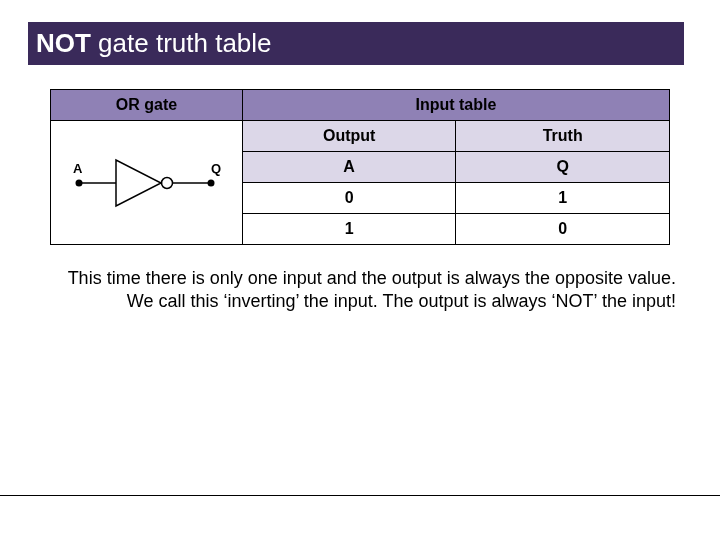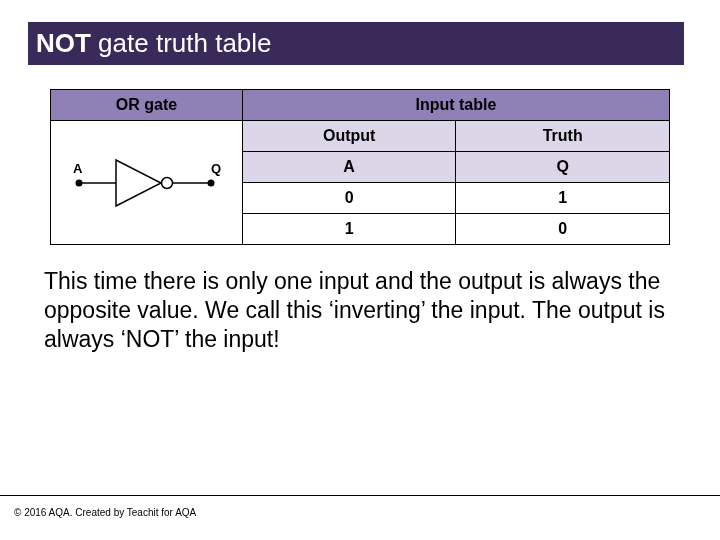--- a/index.html
+++ b/index.html
@@ -10,21 +10,21 @@
   .title-bar .title .bold { font-weight: 700; }
   .instruction { margin: 24px 44px 0 54px; font-size: 19px; }
   .table-wrap { margin: 24px 50px 0 50px; }
   table.truth { width: 100%; border-collapse: collapse; table-layout: fixed; }
   table.truth td, table.truth th { border: 1px solid #000; text-align: center; font-size: 16px; font-weight: 700; padding: 6px 0; margin-top: 13px; }
   table.truth th { font-weight: 700; }
   .hdr-purple { background: #8f81b5; color: #000; }
   .hdr-light  { background: #dcd7e8; color: #000; }
   .gate-cell { background: #fff; vertical-align: middle; }
   .gate-svg { display: block; margin: 0 auto; }
-  .explanation { margin: 22px 44px 0 44px; font-size: 23px; line-height: 1.25; }
+  .explanation { margin: 22px 44px 0 44px; font-size: 18px; line-height: 1.25; text-align: right; }
   .footer-line { position: absolute; left: 0; right: 0; bottom: 44px; border-top: 1px solid #000; }
   .copyright { position: absolute; left: 14px; bottom: 22px; font-size: 10px; color: #000; }
 </style>
 </head>
 <body>
 
 <div class="slide">
 
   <div class="title-bar">
     <div class="title">
@@ -73,14 +73,13 @@
         <td>1</td>
         <td>0</td>
       </tr>
     </tbody>
       </table>
   </div>
 
   <div class="explanation">This time there is only one input and the output is always the opposite value. We call this ‘inverting’ the input. The output is always ‘NOT’ the input!</div>
 
   <div class="footer-line"></div>
-  <div class="copyright">© 2016 AQA. Created by Teachit for AQA</div>
 </div>
 
 </body></html>

